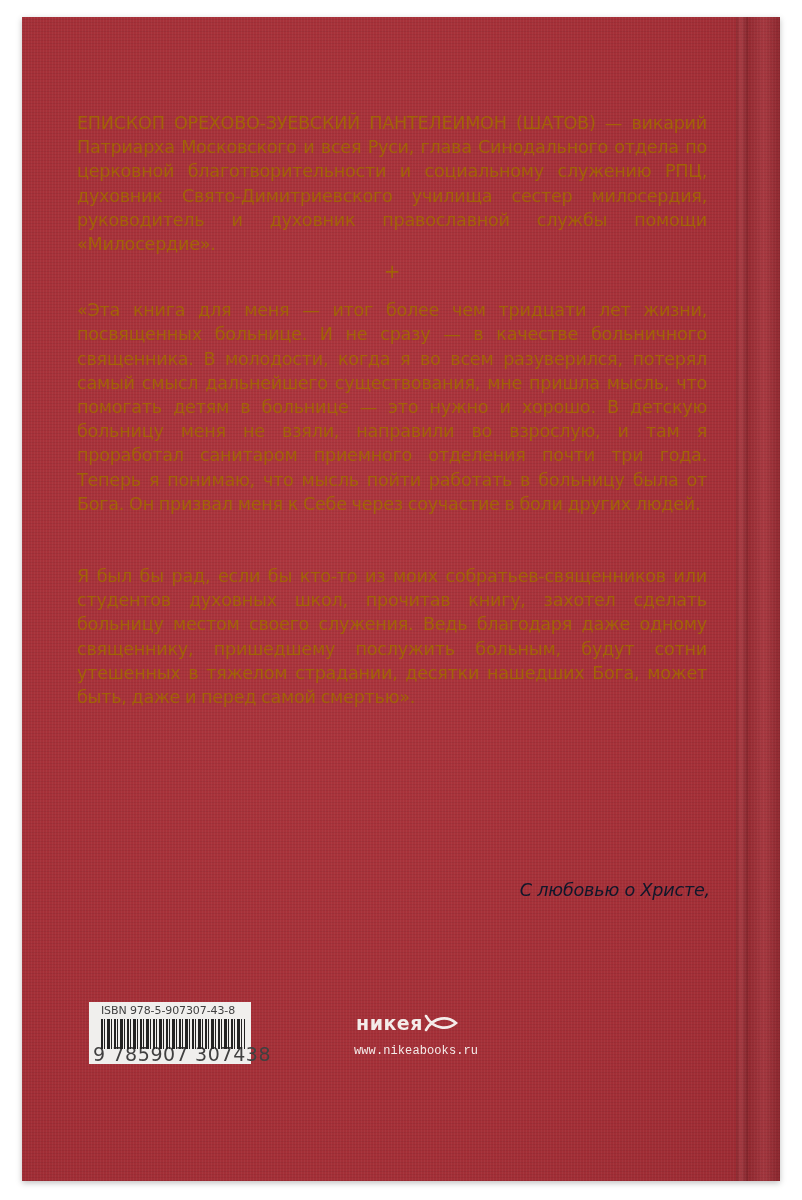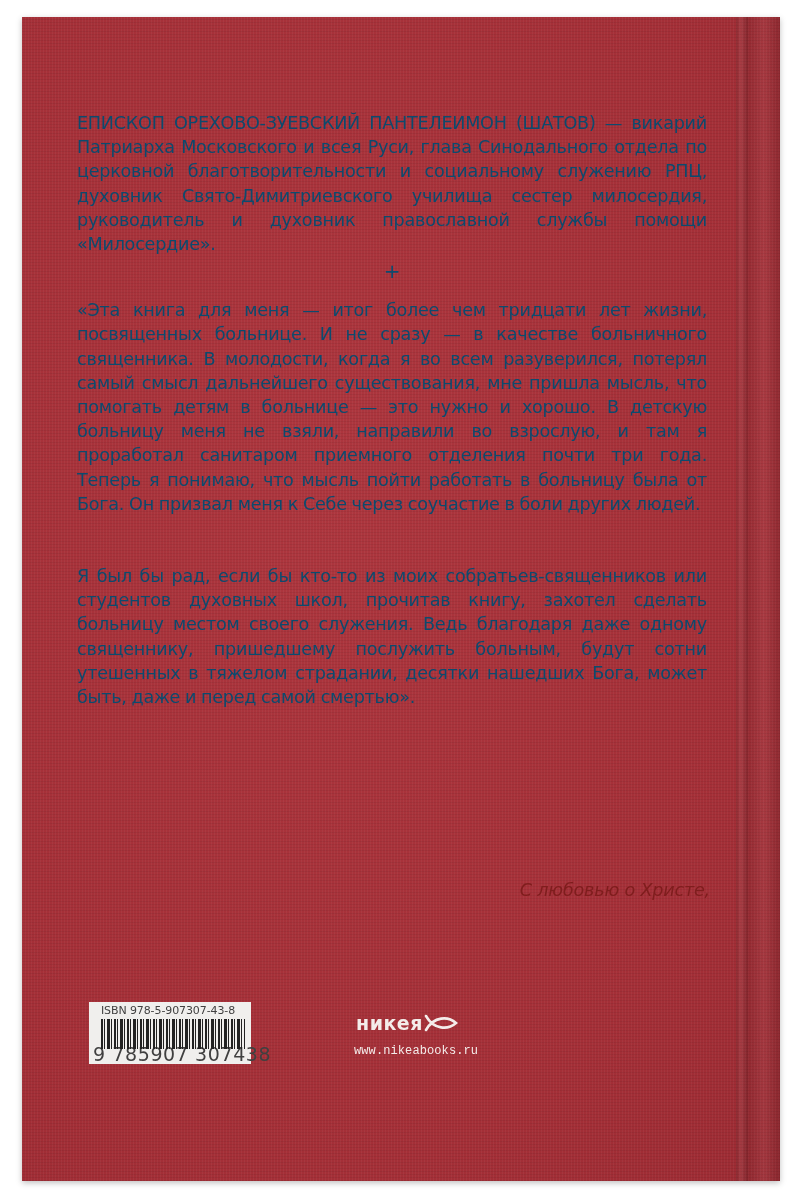--- a/index.html
+++ b/index.html
@@ -38,21 +38,21 @@
     bottom: 0;
     right: 0;
     width: 32px;
     background: linear-gradient(90deg, rgba(0,0,0,0.08) 0%, rgba(255,255,255,0.05) 50%, rgba(0,0,0,0.12) 100%);
   }
   .text-block {
     position: absolute;
     left: 77px;
     top: 111px;
     width: 630px;
-    color: #0c4a6e;
+    color: #a16207;
     font-family: "DejaVu Sans", sans-serif;
     font-size: 17.6px;
     line-height: 24.2px;
     text-align: justify;
     letter-spacing: -0.25px;
     word-spacing: -0.5px;
   }
   .text-block p {
     margin: 0;
   }
@@ -63,21 +63,21 @@
     line-height: 22px;
     margin: 4px 0 16px 0 !important;
   }
   .gap { height: 24px; }
   .signature {
     position: absolute;
     left: 330px;
     top: 878px;
     width: 380px;
     text-align: right;
-    color: #7f1d1d;
+    color: #0f172a;
     font-family: "DejaVu Sans", sans-serif;
     font-style: italic;
     font-size: 17.6px;
     line-height: 24px;
     letter-spacing: -0.2px;
   }
   .isbn-label {
     position: absolute;
     left: 89px;
     top: 1002px;

